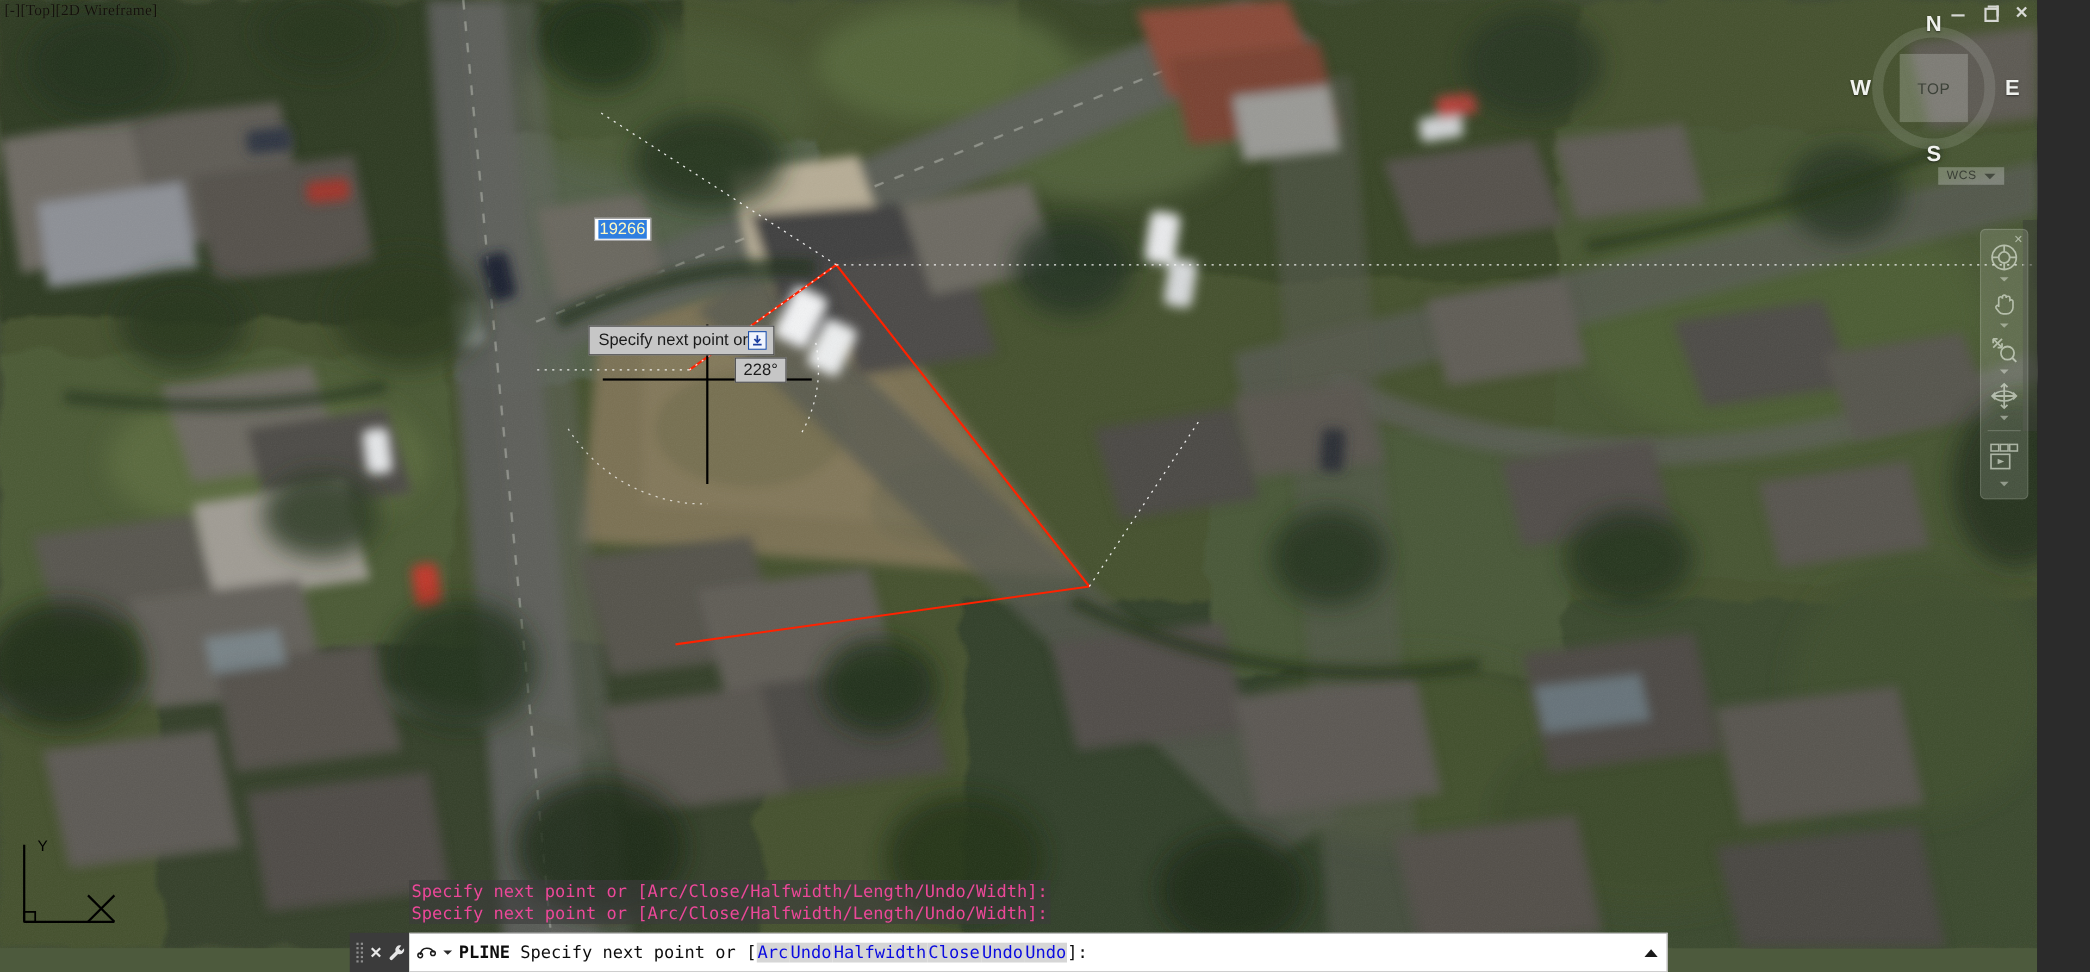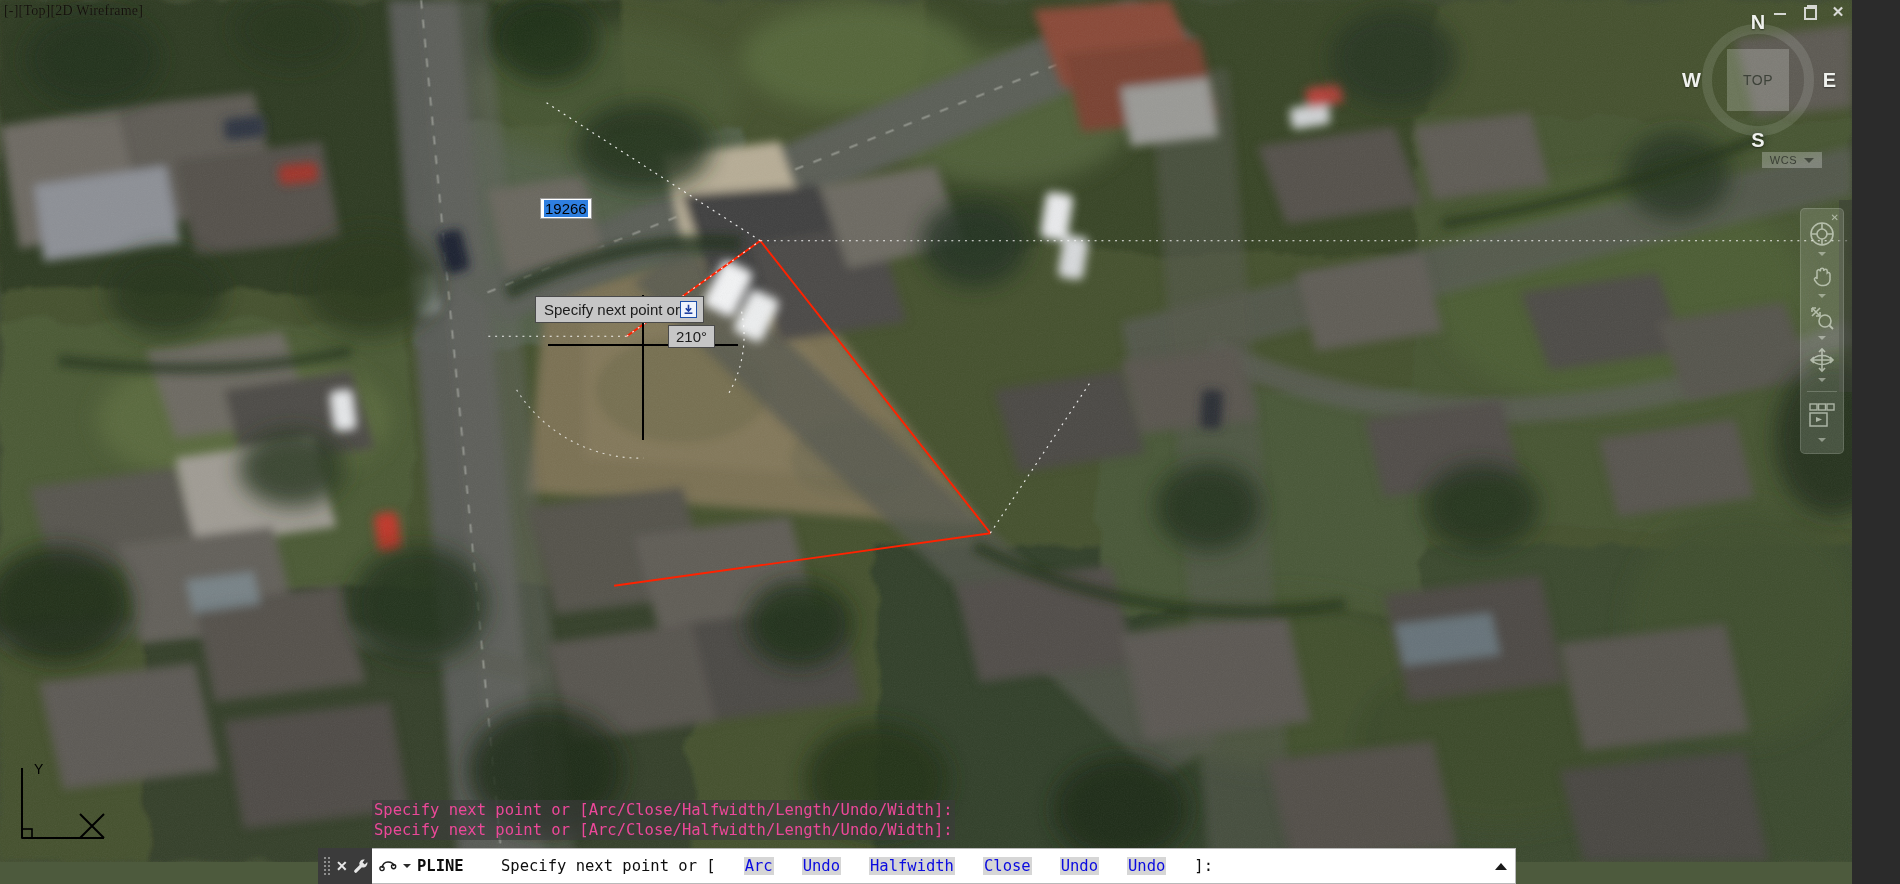--- a/index.html
+++ b/index.html
@@ -71,21 +71,21 @@
 
   
   #crosshair { position:absolute; z-index:30; pointer-events:none; }
   #crosshair .ch-h { position:absolute; left:-95px; top:-1px; width:190px; height:1.5px; background:#000; }
   #crosshair .ch-v { position:absolute; left:-1px; top:-50px; width:1.5px; height:145px; background:#000; }
 
   
   .dyn { position:absolute; z-index:35; font-family:"Liberation Sans", sans-serif; }
   #dyn-dist { left:540px; top:198px; background:#ffffff; border:1px solid #9a9a9a;
               padding:1px 3px; font-size:15px; }
-  #dyn-dist .sel { background:#2f7fe0; color:#000000; padding:0 1px; }
+  #dyn-dist .sel { background:#2f7fe0; color:#fef9c3; padding:0 1px; }
   #dyn-prompt { left:535px; top:296px; background:#c6c6c6; border:1px solid #4a4a4a;
                 height:27px; display:flex; align-items:center; gap:0; padding:0 6px 0 8px; }
   #dyn-prompt .ptxt { font-size:15px; color:#1b1b1b; white-space:nowrap; }
   #dyn-prompt .dn { width:17px; height:17px; border:1px solid #1d4fa8; background:#eff4fd;
                     display:flex; align-items:center; justify-content:center; cursor:pointer; }
   #dyn-prompt .dn svg { display:block; }
   #dyn-ang { left:668px; top:325px; background:#c6c6c6; border:1px solid #4a4a4a;
              padding:2px 7px; font-size:15px; color:#1b1b1b; }
 
   
@@ -106,21 +106,21 @@
               grid-template-rows:repeat(5,2px); gap:2px 2px; align-content:center; }
   .gripdots i { background:#8e8e8e; display:block; width:2px; height:2px; }
   #cmd-x { color:#e8e8e8; font:700 14px/1 "Liberation Sans", sans-serif; cursor:pointer; }
   #cmd-wrench { cursor:pointer; display:flex; align-items:center; }
   #cmd-input { flex:1; background:#ffffff; display:flex; align-items:center;
                padding:0 8px 0 7px; gap:6px; border:1px solid #b9b9b9; border-left:none; }
   #cmd-recent { display:flex; align-items:center; gap:2px; cursor:pointer; }
   #cmd-recent .rcaret { width:0;height:0;border-left:4px solid transparent;border-right:4px solid transparent;
                         border-top:4px solid #2b2b2b; }
   #cmd-text { font-family:"DejaVu Sans Mono", monospace; font-size:15.5px; color:#0d0d0d;
-              white-space:pre; display:flex; align-items:baseline;gap:28px; }
+              white-space:pre; display:flex; align-items:baseline; }
   #cmd-text .kw { background:#d6d6d6; color:#0b0be0; padding:0 1px; }
   #cmd-text b { font-weight:700; }
   #cmd-up { margin-left:auto; width:0;height:0;border-left:6px solid transparent;
             border-right:6px solid transparent;border-bottom:7px solid #1a1a1a; cursor:pointer; }
 </style>
 </head>
 <body>
 
 <div id="app">
 
@@ -334,21 +334,21 @@
       <span class="ptxt">Specify next point or</span>
       <span class="dn">
         <svg width="11" height="11" viewBox="0 0 11 11">
           <path d="M5.5 0.8 L5.5 6.4 M2.8 4.2 L5.5 7.1 L8.2 4.2" stroke="#1d3fa0" stroke-width="1.6" fill="none"></path>
           <path d="M1.6 9.2 H9.4" stroke="#1d3fa0" stroke-width="1.6"></path>
         </svg>
       </span>
     </div>
 
     <div class="dyn" id="dyn-ang">
-      <span>210°</span>
+      <span>228°</span>
     </div>
 
     <svg id="ucs" width="110" height="90" viewBox="0 0 110 90">
       <path d="M10 78 L92 78" stroke="#000" stroke-width="2" fill="none"></path>
       <path d="M10 78 L10 8" stroke="#000" stroke-width="2" fill="none"></path>
       <rect x="10" y="69" width="10" height="9" fill="none" stroke="#000" stroke-width="1.6"></rect>
       <text x="22" y="14" font-family="Liberation Sans, sans-serif" font-size="14" fill="#000">Y</text>
       <path d="M68 54 L92 78 M92 54 L68 78" stroke="#000" stroke-width="2" fill="none"></path>
     </svg>
 

